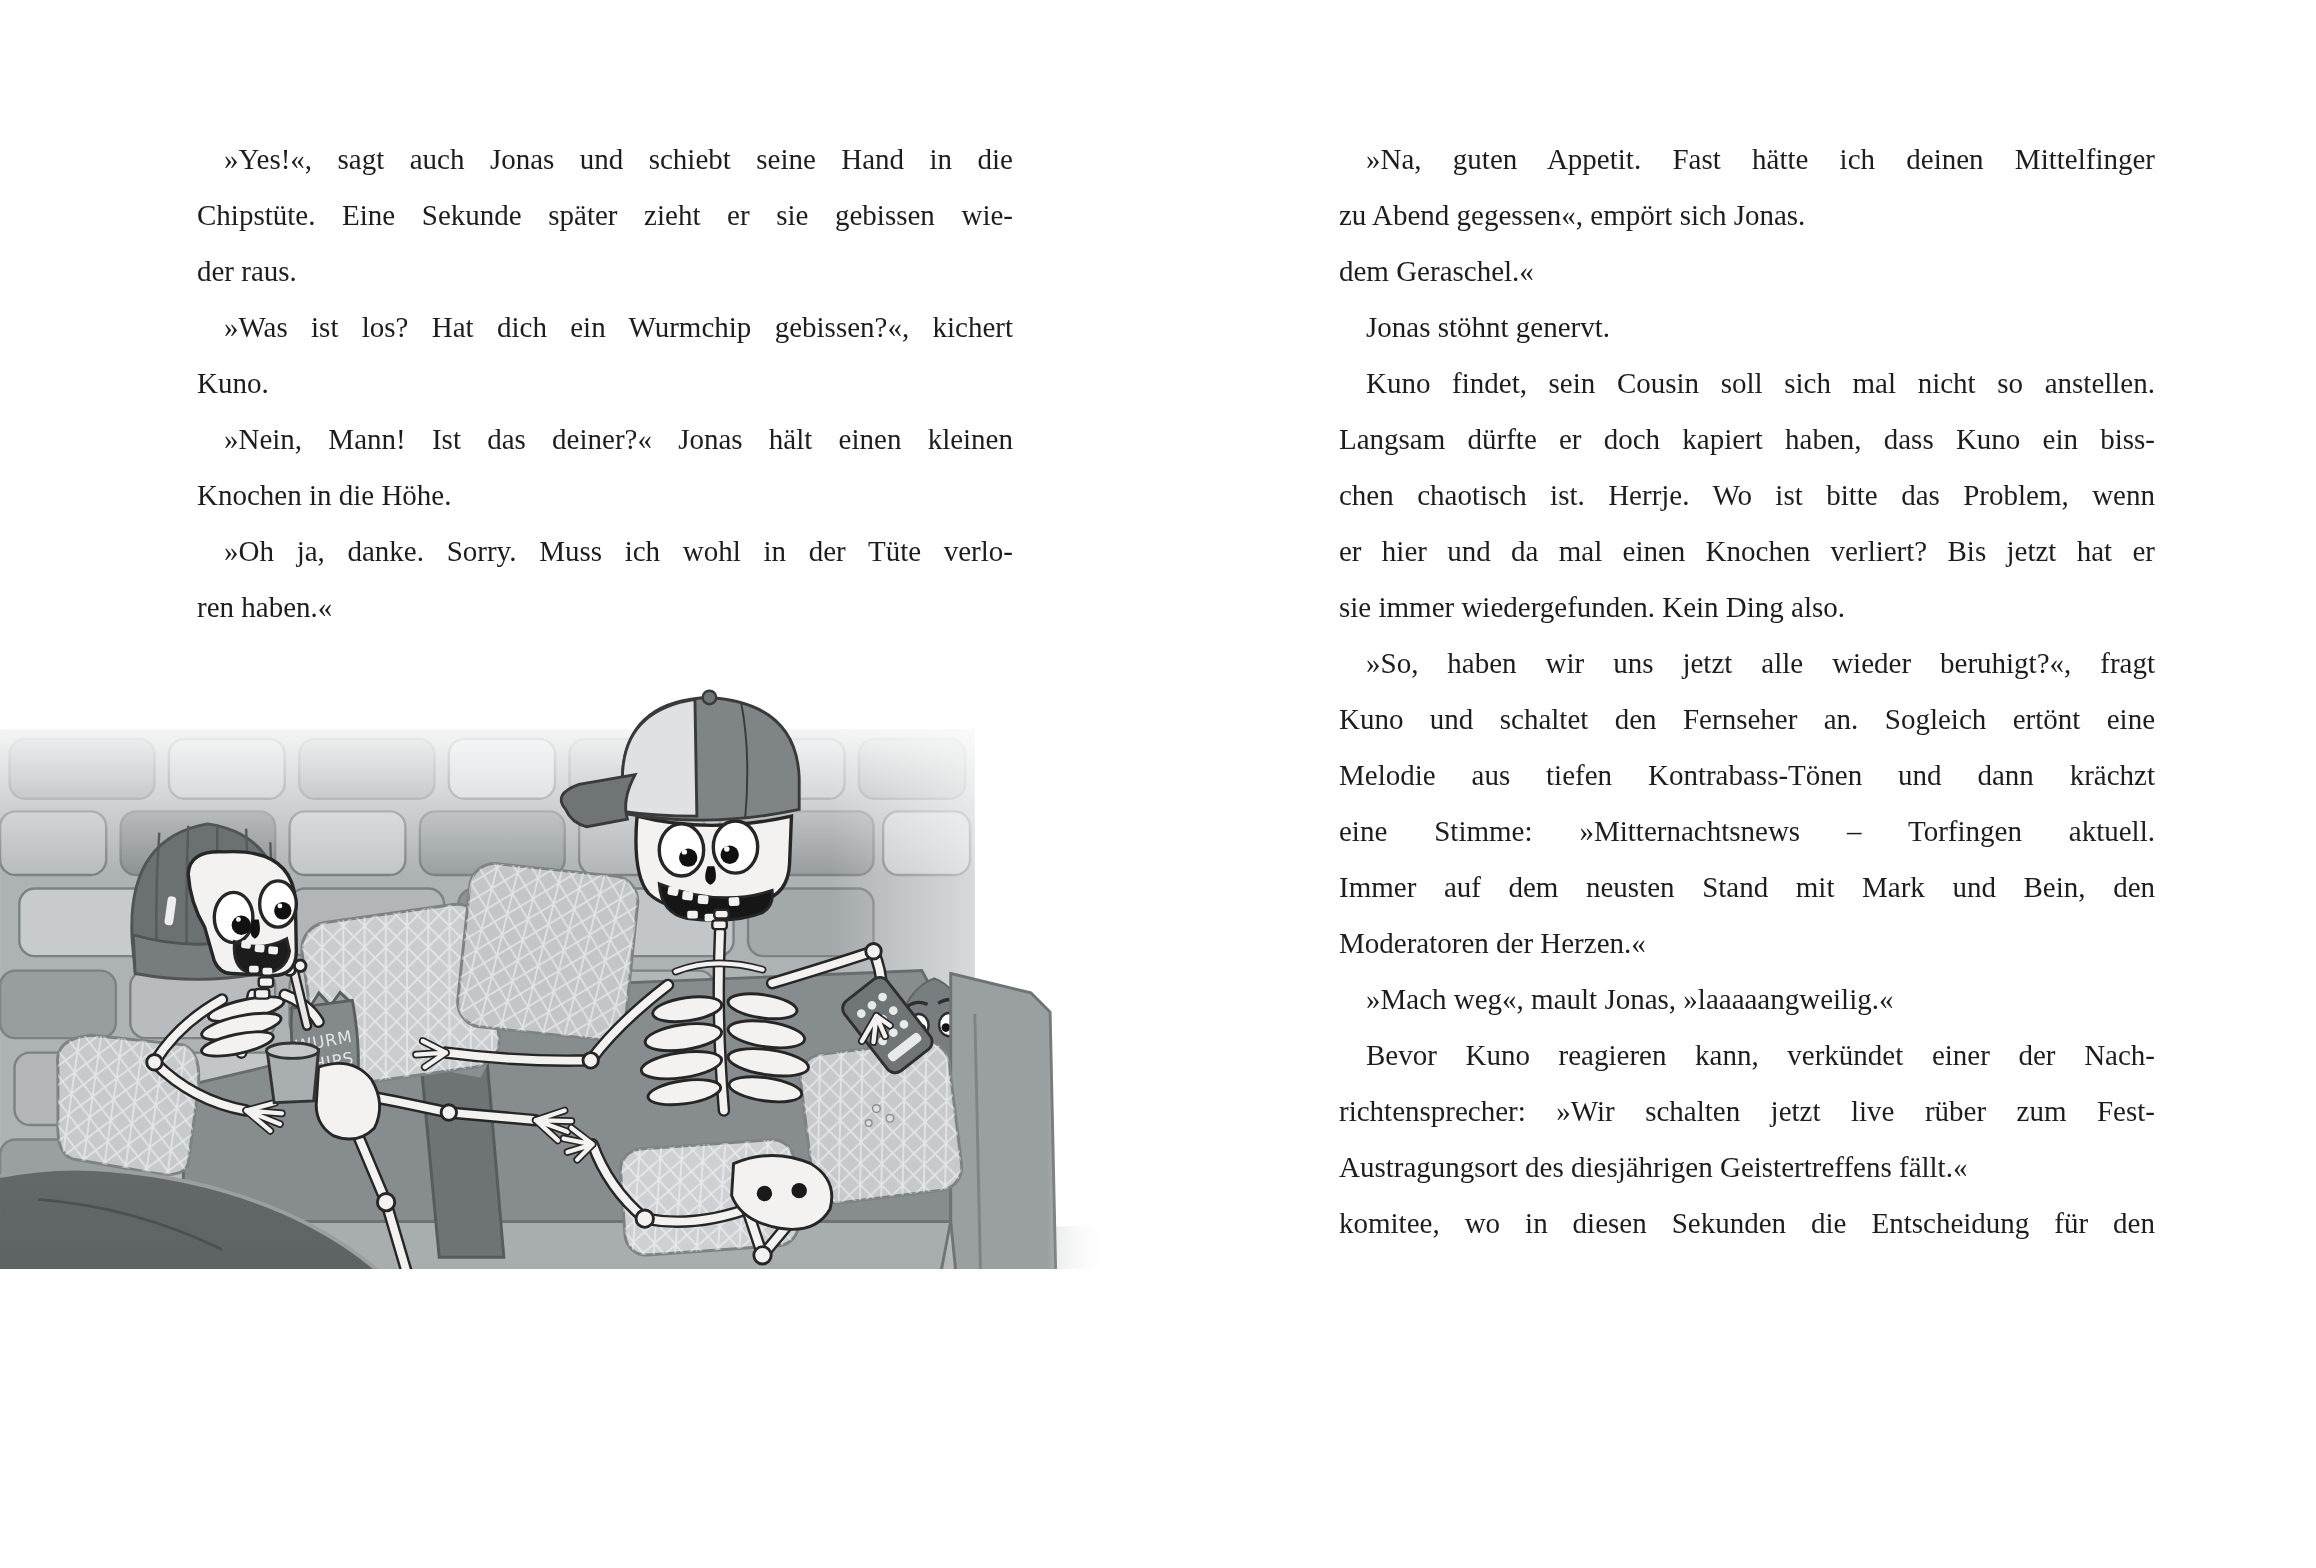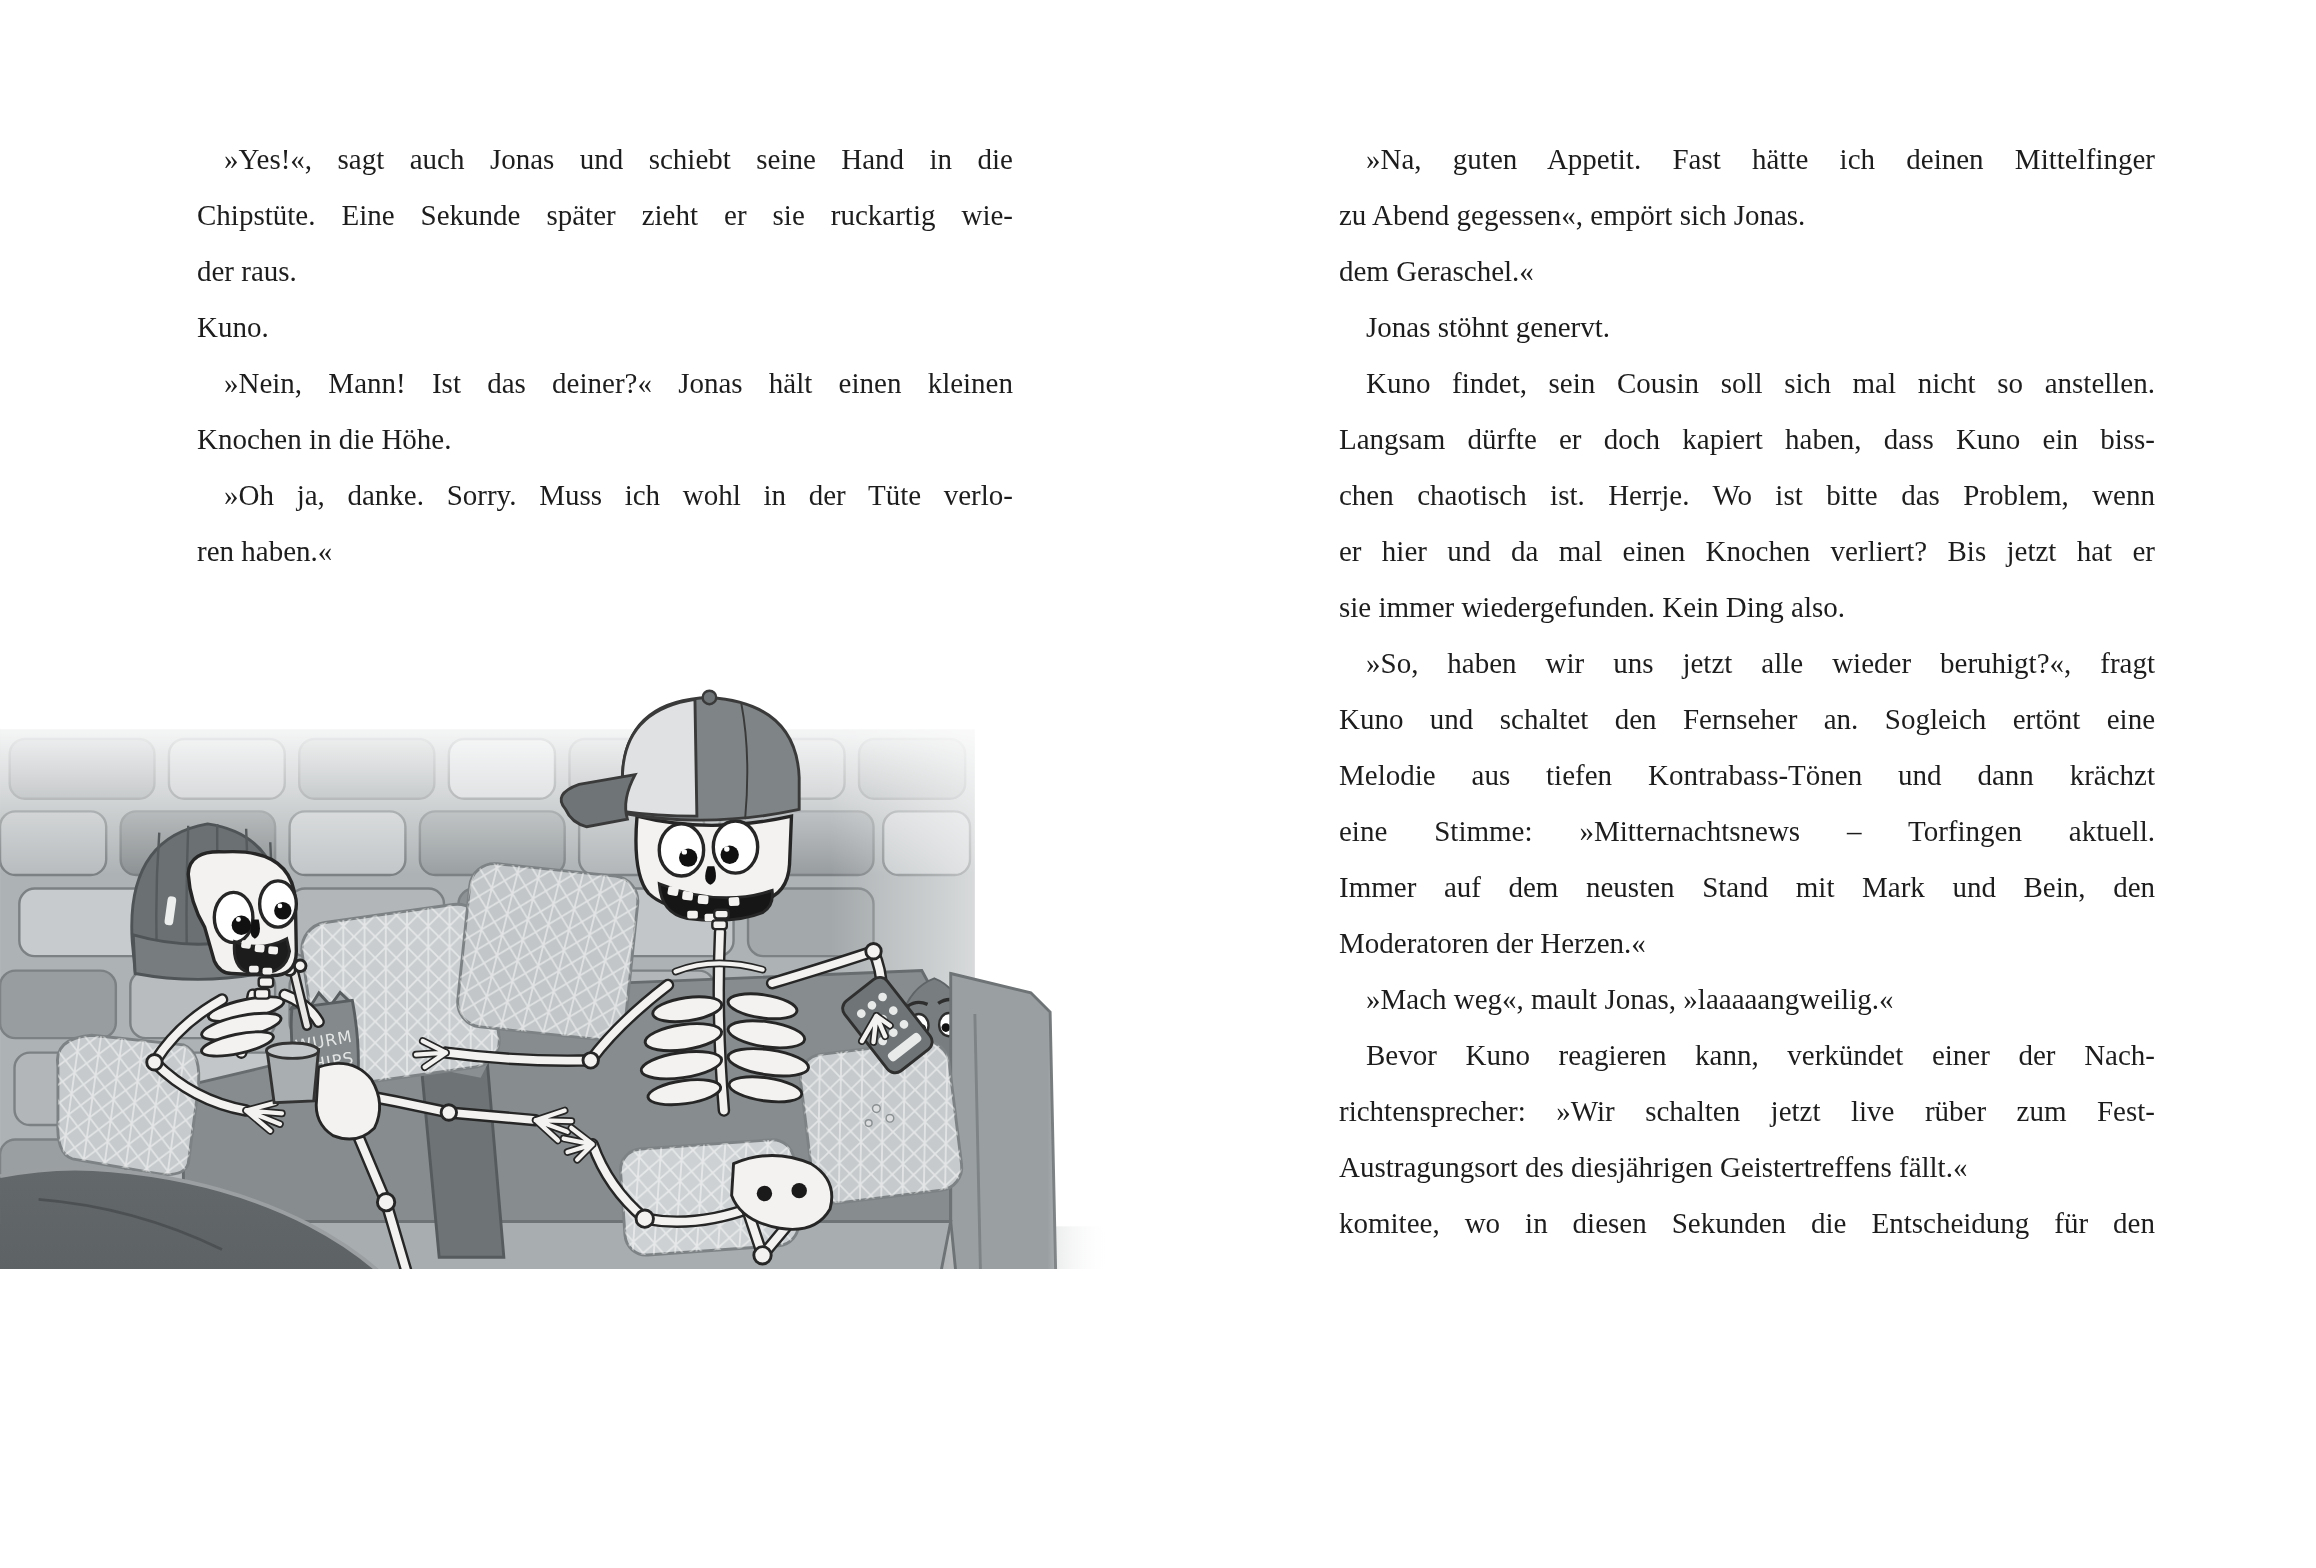--- a/index.html
+++ b/index.html
@@ -26,22 +26,23 @@
   .rib{fill:#f3f2f0;stroke:#262626;stroke-width:3;}
   .stone{stroke:#7c8183;stroke-width:2.5;}
 </style>
 </head>
 <body>
 
 <div id="page">
 
   <div class="col col-left">
     <div class="line indent">»Yes!«, sagt auch Jonas und schiebt seine Hand in die</div>
-    <div class="line">Chipstüte. Eine Sekunde später zieht er sie ruckartig wie-</div>
+    <div class="line">Chipstüte. Eine Sekunde später zieht er sie gebissen wie-</div>
     <div class="line last">der raus.</div>
+    <div class="line indent">»Was ist los? Hat dich ein Wurmchip gebissen?«, kichert</div>
     <div class="line last">Kuno.</div>
     <div class="line indent">»Nein, Mann! Ist das deiner?« Jonas hält einen kleinen</div>
     <div class="line last">Knochen in die Höhe.</div>
     <div class="line indent">»Oh ja, danke. Sorry. Muss ich wohl in der Tüte verlo-</div>
     <div class="line last">ren haben.«</div>
   </div>
 
   <div class="col col-right">
     <div class="line indent">»Na, guten Appetit. Fast hätte ich deinen Mittelfinger</div>
     <div class="line last">zu Abend gegessen«, empört sich Jonas.</div>

